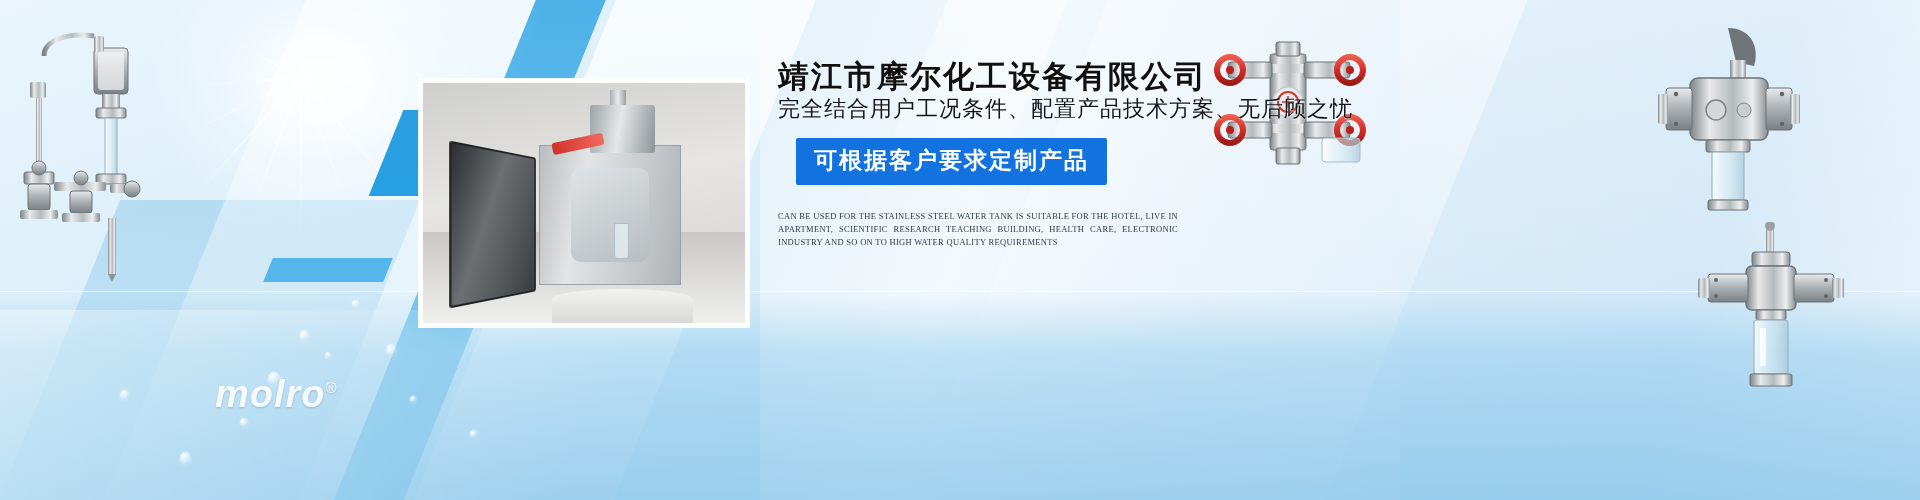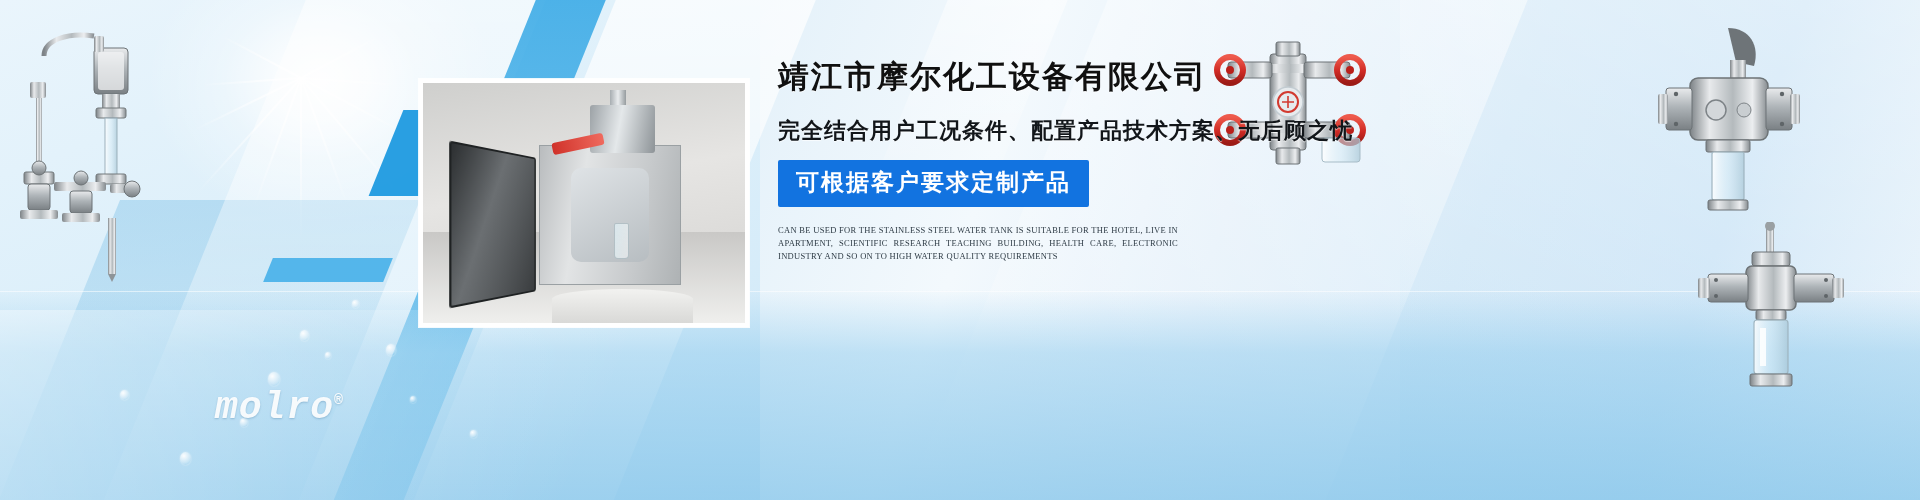--- a/index.html
+++ b/index.html
@@ -184,52 +184,53 @@
     margin-top:17px;
     background:#1273e0;
     padding:5px 13px 7px 13px;
   }
   #headline-text {
     font-size:29px; font-weight:700; color:#ffffff;
     letter-spacing:3px; line-height:1.15; white-space:nowrap;
   }
 
   #subline {
-    margin-top:22px;
-    font-size:22px; font-weight:700; color:#12161a;
+    margin-top:0;
+    font-size:22px; font-weight:400; color:#12161a;
     letter-spacing:1px; white-space:nowrap;
     text-shadow: 0 1px 1px rgba(255,255,255,.7);
   }
 
   #custom-box {
     display:inline-block;
     margin-top:14px;
     border:3px solid #1273e0;
     background:#1273e0;
     padding:4px 15px 6px 15px;
     border-radius:2px;
+    margin-left:18px;
   }
   #custom-text {
     font-size:23px; font-weight:700; color:#ffffff;
     letter-spacing:2px; white-space:nowrap;
   }
 
   #english-note {
-    margin-top:17px;
+    margin-top:25px;
     width:400px;
     font-family:"Liberation Serif","DejaVu Serif", serif;
     font-size:8.5px; line-height:1.55;
     color:#2e3b45; letter-spacing:.3px;
     text-align:justify;
   }
 
   
   #watermark {
-    position:absolute; left:215px; top:386px;
-    font-family:Liberation Mono, monospace;
+    position:absolute; left:215px; top:373px;
+    font-family:Liberation Sans, sans-serif;
     font-size:38px; font-style:italic; font-weight:700;
     color:rgba(255,255,255,.92);
     letter-spacing:1px;
     text-shadow: 0 1px 2px rgba(90,140,175,.45);
   }
   #watermark sup { font-size:15px; vertical-align:super; font-style:normal; }
 </style>
 </head>
 <body>
 

